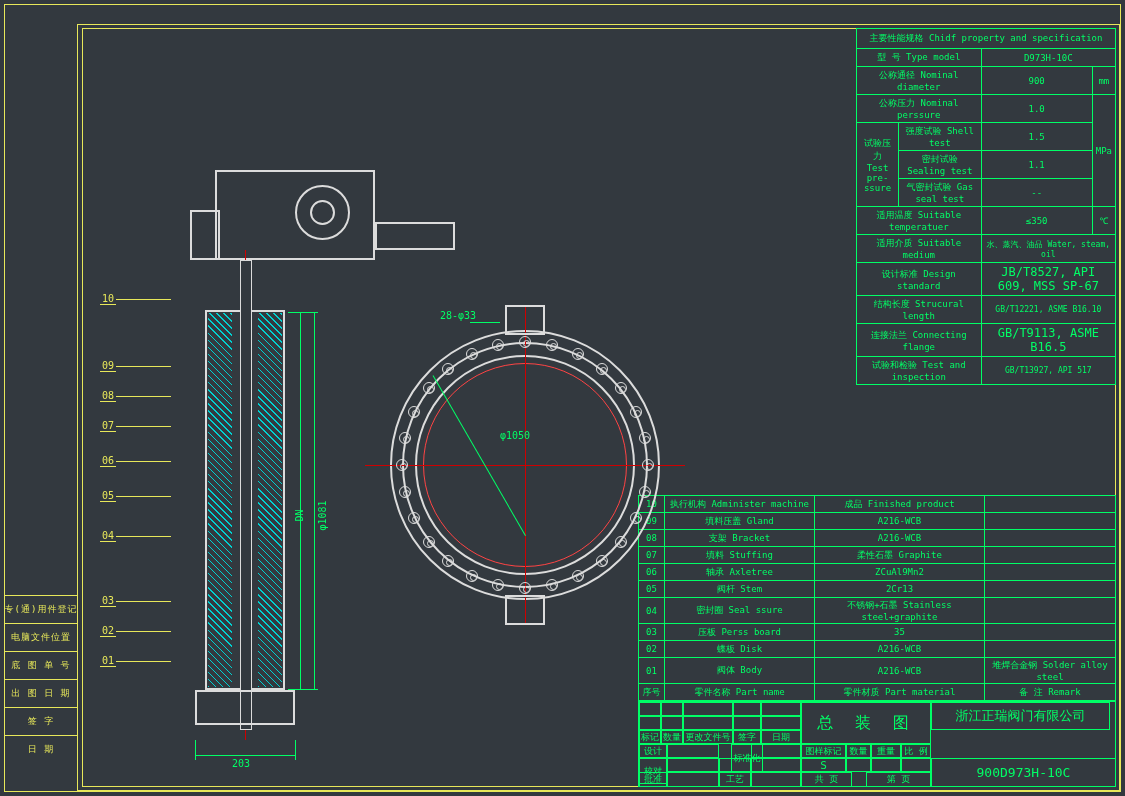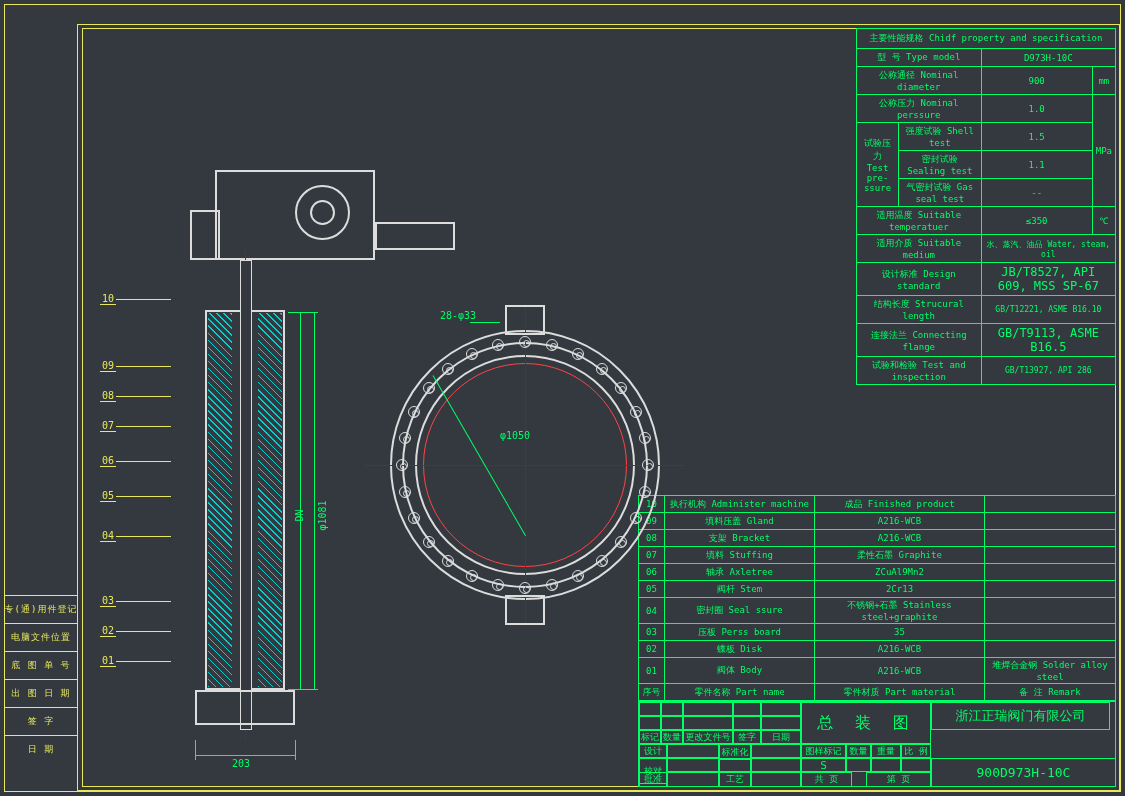--- a/index.html
+++ b/index.html
@@ -203,21 +203,21 @@
   <tr>
         <td colspan="2">结构长度 Strucural length</td>
         <td colspan="2" style="font-size:8px">GB/T12221, ASME B16.10</td>
       </tr>
   <tr>
         <td colspan="2">连接法兰 Connecting flange</td>
         <td colspan="2" style="font-size:12px">GB/T9113, ASME B16.5</td>
       </tr>
   <tr>
         <td colspan="2">试验和检验 Test and inspection</td>
-        <td colspan="2" style="font-size:8px">GB/T13927, API 286</td>
+        <td colspan="2" style="font-size:8px">GB/T13927, API 517</td>
       </tr>
 </tbody>
   </table>
 
 <table class="parts">
   <tbody id="parts-body">
       <tr>
         <td>10</td>
         <td>执行机构 Administer machine</td>
         <td>成品 Finished product</td>
@@ -300,21 +300,21 @@
   <div class="cell" style="left:44px;top:14px;width:50px;height:14px"></div>
   <div class="cell" style="left:94px;top:14px;width:28px;height:14px"></div>
   <div class="cell" style="left:122px;top:14px;width:40px;height:14px"></div>
   <div class="cell" style="left:0;top:28px;width:22px;height:14px">标记</div>
   <div class="cell" style="left:22px;top:28px;width:22px;height:14px">数量</div>
   <div class="cell" style="left:44px;top:28px;width:50px;height:14px">更改文件号</div>
   <div class="cell" style="left:94px;top:28px;width:28px;height:14px">签字</div>
   <div class="cell" style="left:122px;top:28px;width:40px;height:14px">日期</div>
   <div class="cell" style="left:0;top:42px;width:28px;height:14px">设计</div>
   <div class="cell" style="left:28px;top:42px;width:52px;height:14px"></div>
-  <div class="cell" style="left:80px;top:42px;width:32px;height:16px">标准化</div>
+  <div class="cell" style="left:92px;top:42px;width:32px;height:29px">标准化</div>
   <div class="cell" style="left:112px;top:42px;width:50px;height:14px"></div>
   <div class="cell" style="left:0;top:56px;width:28px;height:26px">校对</div>
   <div class="cell" style="left:28px;top:56px;width:52px;height:14px"></div>
   <div class="cell" style="left:80px;top:56px;width:32px;height:14px"></div>
   <div class="cell" style="left:112px;top:56px;width:50px;height:14px"></div>
   <div class="cell" style="left:0;top:70px;width:28px;height:15px">批准</div>
   <div class="cell" style="left:28px;top:70px;width:52px;height:15px"></div>
   <div class="cell" style="left:80px;top:70px;width:32px;height:15px">工艺</div>
   <div class="cell" style="left:112px;top:70px;width:50px;height:15px"></div>
 

